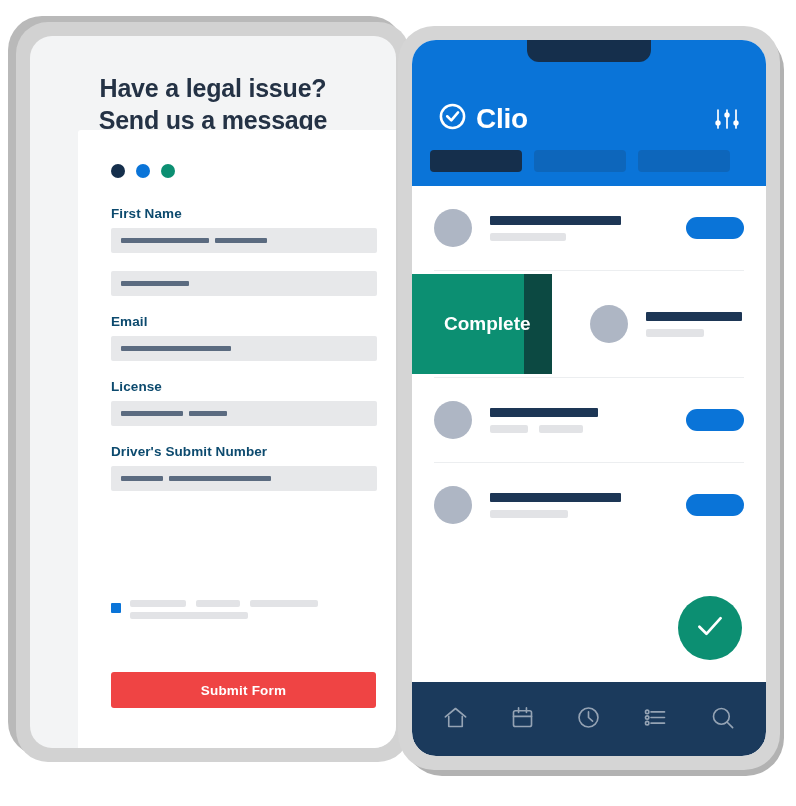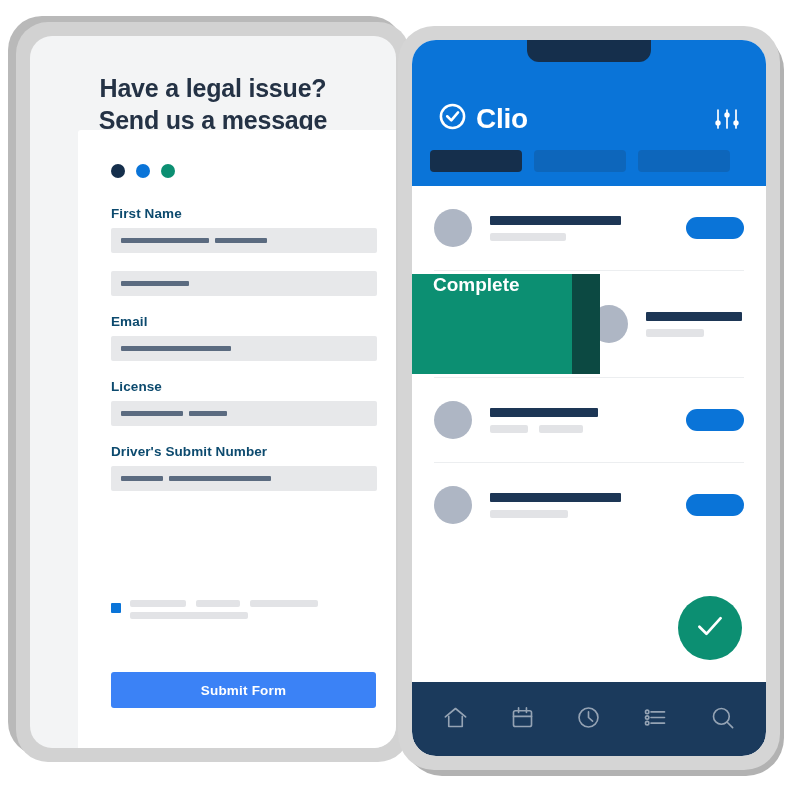--- a/index.html
+++ b/index.html
@@ -64,21 +64,21 @@
              display: flex; gap: 9px; align-items: flex-start; }
   .checkbox { width: 10px; height: 10px; background: #0a74d8; border-radius: 1px;
               margin-top: 3px; flex: 0 0 auto; }
   .consent-lines { display: flex; flex-direction: column; gap: 5px; }
   .consent-row { display: flex; gap: 10px; }
   .ghost { height: 7px; background: #e2e3e6; border-radius: 2px; }
 
   .submit-btn {
     position: absolute; left: 33px; top: 542px;
     width: 265px; height: 36px;
-    background: #3b82f6; border: none; border-radius: 3px;
+    background: #ef4444; border: none; border-radius: 3px;
     color: #ffffff; font-size: 13.5px; font-weight: bold;
     font-family: "Liberation Sans", sans-serif;
     letter-spacing: 0.2px; cursor: pointer;
   }
 
   
   .phone-shadow {
     position: absolute; left: 404px; top: 26px;
     width: 380px; height: 744px;
     background: #b2b2b2; border-radius: 38px;
@@ -121,23 +121,23 @@
   .bar-title { height: 9px; background: #1d3655; border-radius: 1px; }
   .sub-group { display: flex; gap: 11px; margin-top: 8px; }
   .pill { width: 58px; height: 22px; border-radius: 11px; background: #0a74d8;
           flex: 0 0 auto; }
 
   
   .swipe-row { position: relative; height: 106px; background: #ffffff; }
   .swipe-under { position: absolute; left: 0; top: 0; width: 354px; height: 106px;
                  display: flex; align-items: center; padding-left: 178px; }
   .complete-action {
-    position: absolute; left: 0; top: 3px; width: 188px; height: 100px;
-    background: #0c8f72; display: flex; align-items: flex-start;
-    padding-left: 21px; z-index: 3;
+    position: absolute; left: 0; top: 3px; width: 140px; height: 100px;
+    background: #0c8f72; display: flex; align-items: center;
+    padding-left: 32px; z-index: 3;
   }
   .complete-action::after {
     content: ""; position: absolute; right: 0; top: 0;
     width: 28px; height: 100%; background: #0c4942;
   }
   .complete-label { color: #ffffff; font-size: 19px; font-weight: bold;
                     position: relative; z-index: 4; }
 
   .fab {
     position: absolute; right: 24px; bottom: 96px;

